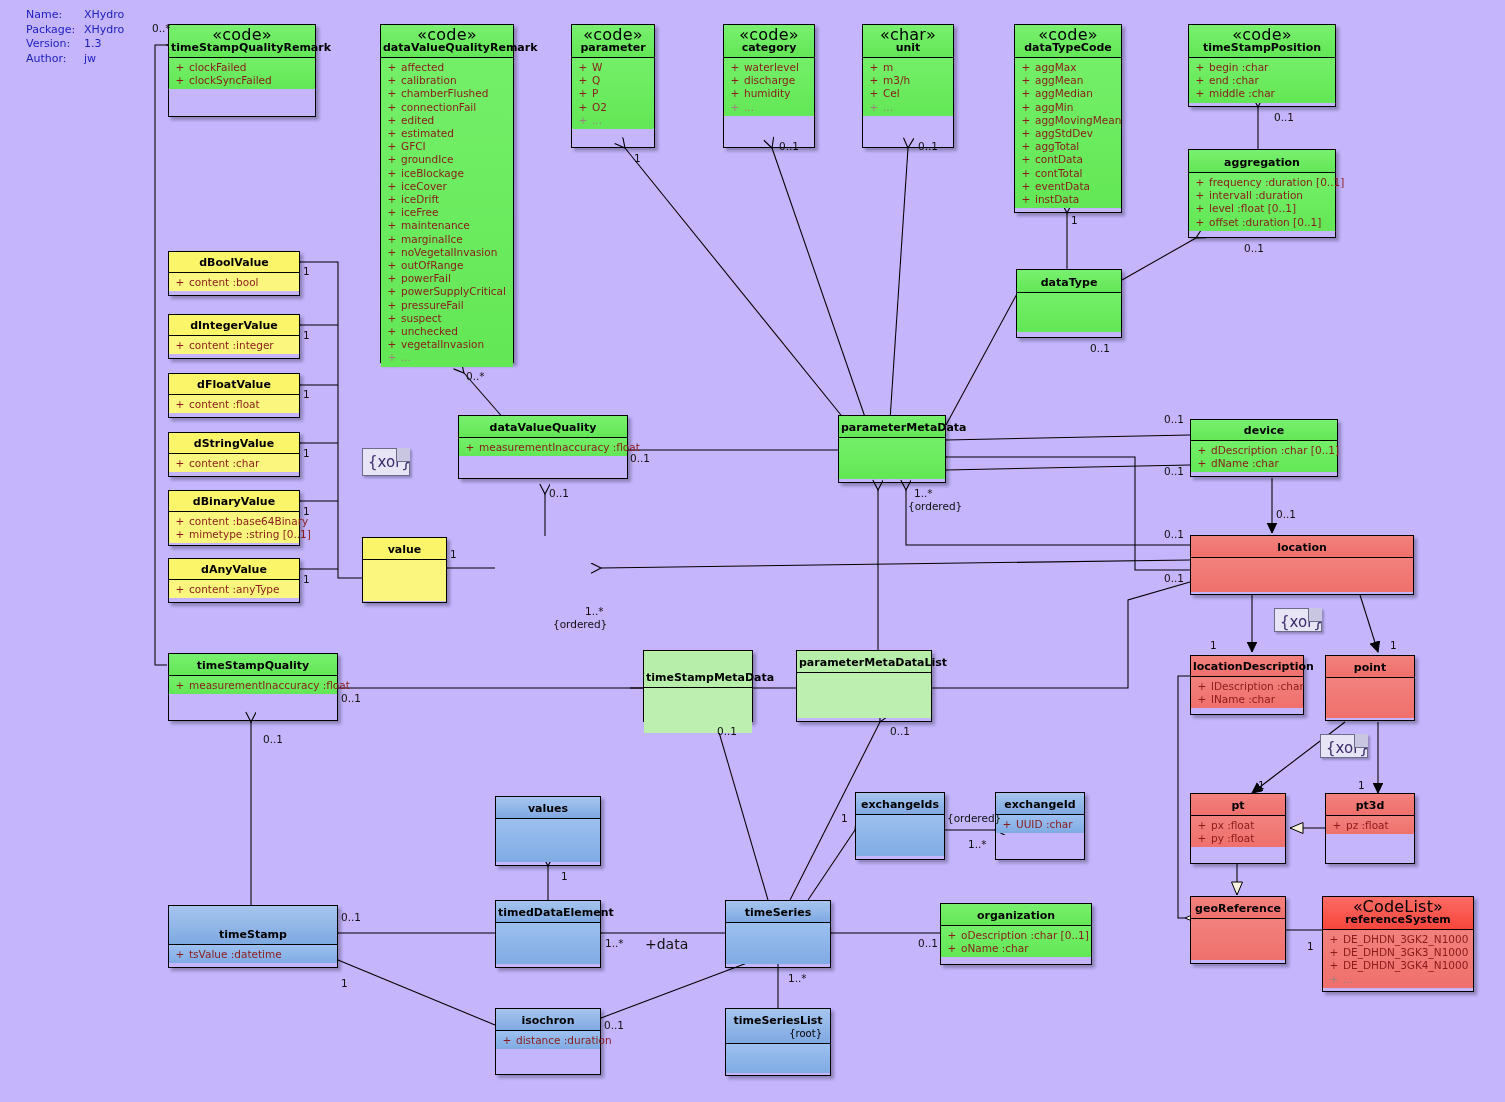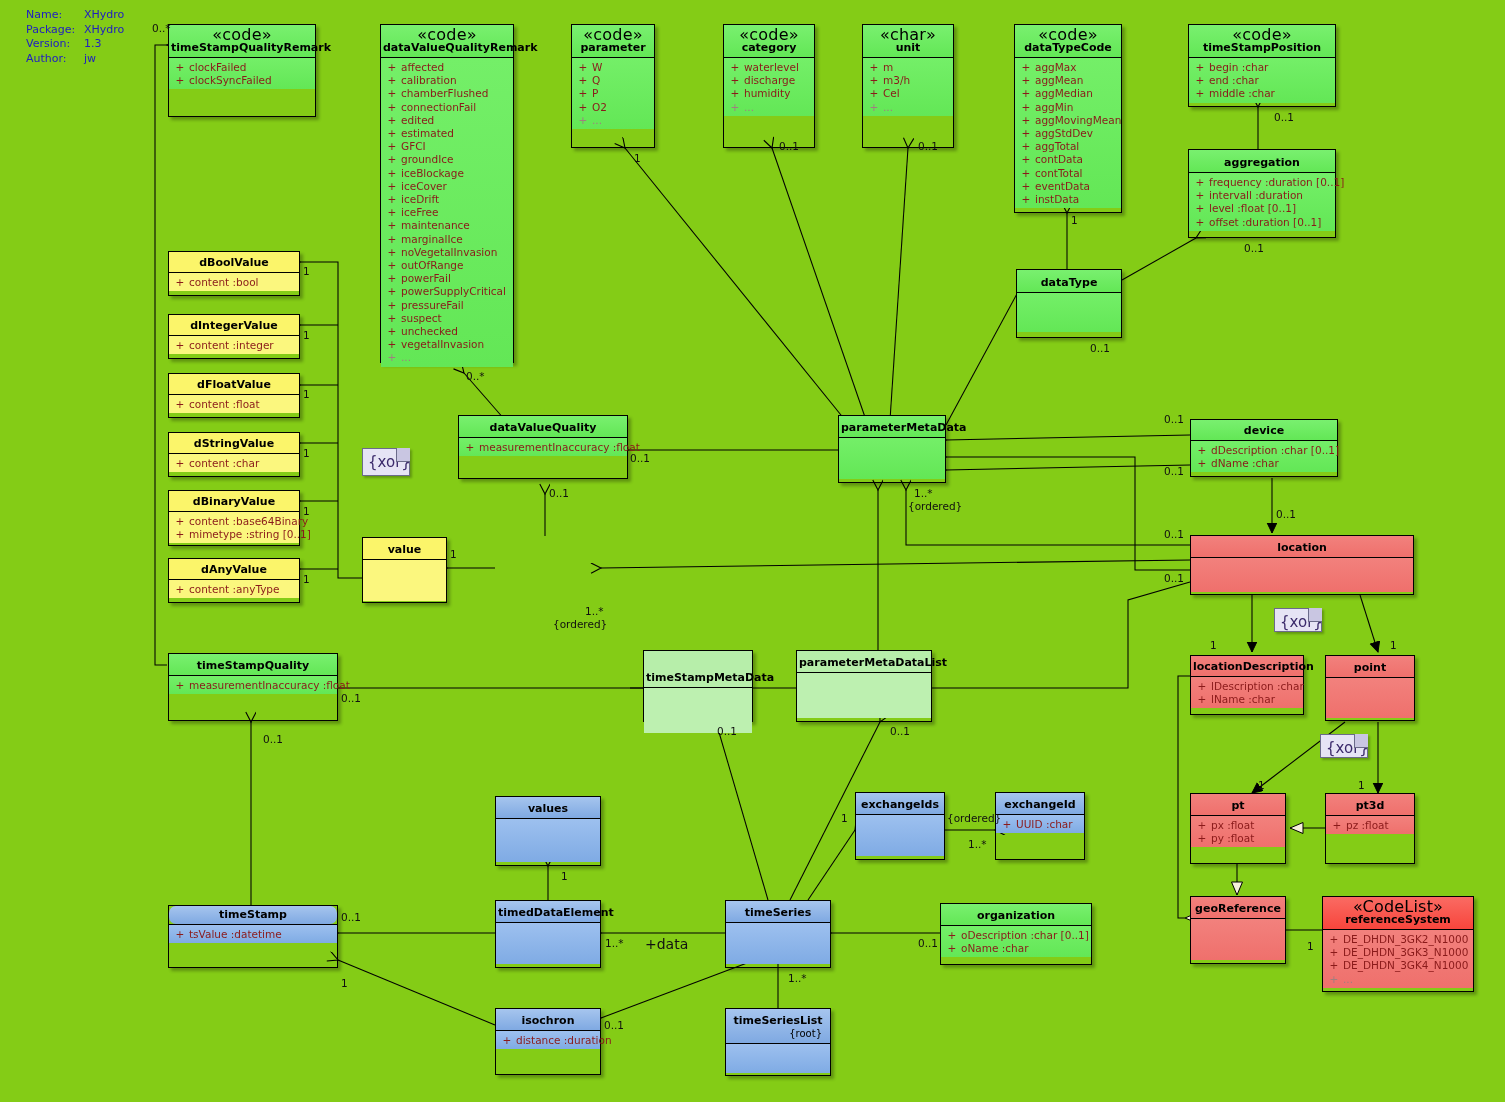--- a/index.html
+++ b/index.html
@@ -1,17 +1,17 @@
 <!DOCTYPE html>
 <html><head>
 <meta charset="utf-8">
 <style>
   html,body{margin:0;padding:0;background:#ffffff;}
   body{font-family:"DejaVu Sans","Liberation Sans",sans-serif;}
-  #canvas{position:relative;width:1505px;height:1102px;overflow:hidden;background:#84cc16;}
+  #canvas{position:relative;width:1505px;height:1102px;overflow:hidden;background:#c4b5fd;}
   svg#links{position:absolute;left:0;top:0;width:1505px;height:1102px;pointer-events:none;}
 
   
   .meta{position:absolute;left:26px;top:8px;font-size:11px;color:#2020c0;line-height:14.5px;}
   .meta .row{display:flex;}
   .meta .k{width:58px;font-weight:normal;}
   .meta .v{}
 
   
   .cls{position:absolute;box-sizing:border-box;border:1px solid #000;
@@ -706,21 +706,21 @@
           <span class="txt">DE_DHDN_3GK4_N1000</span>
         </div>
       <div class="attr dim">
           <span class="plus">+</span>
           <span class="txt">...</span>
         </div>
     </div>
   </div>
 
   <div class="cls blue" style="left:168px;top:905px;width:170px;height:63px;">
-    <div class="hdr" style="padding-top:2px;border-radius:7px;"><span>timeStamp</span></div>
+    <div class="hdr" style="padding-top:22px;"><span>timeStamp</span></div>
     <div class="body">
         <div class="attr">
           <span class="plus">+</span>
           <span class="txt">tsValue  :datetime</span>
         </div>
       </div>
   </div>
 
   <div class="cls blue" style="left:495px;top:900px;width:106px;height:68px;">
     <div class="hdr" style="padding-top:5px;"><span>timedDataElement</span></div>

